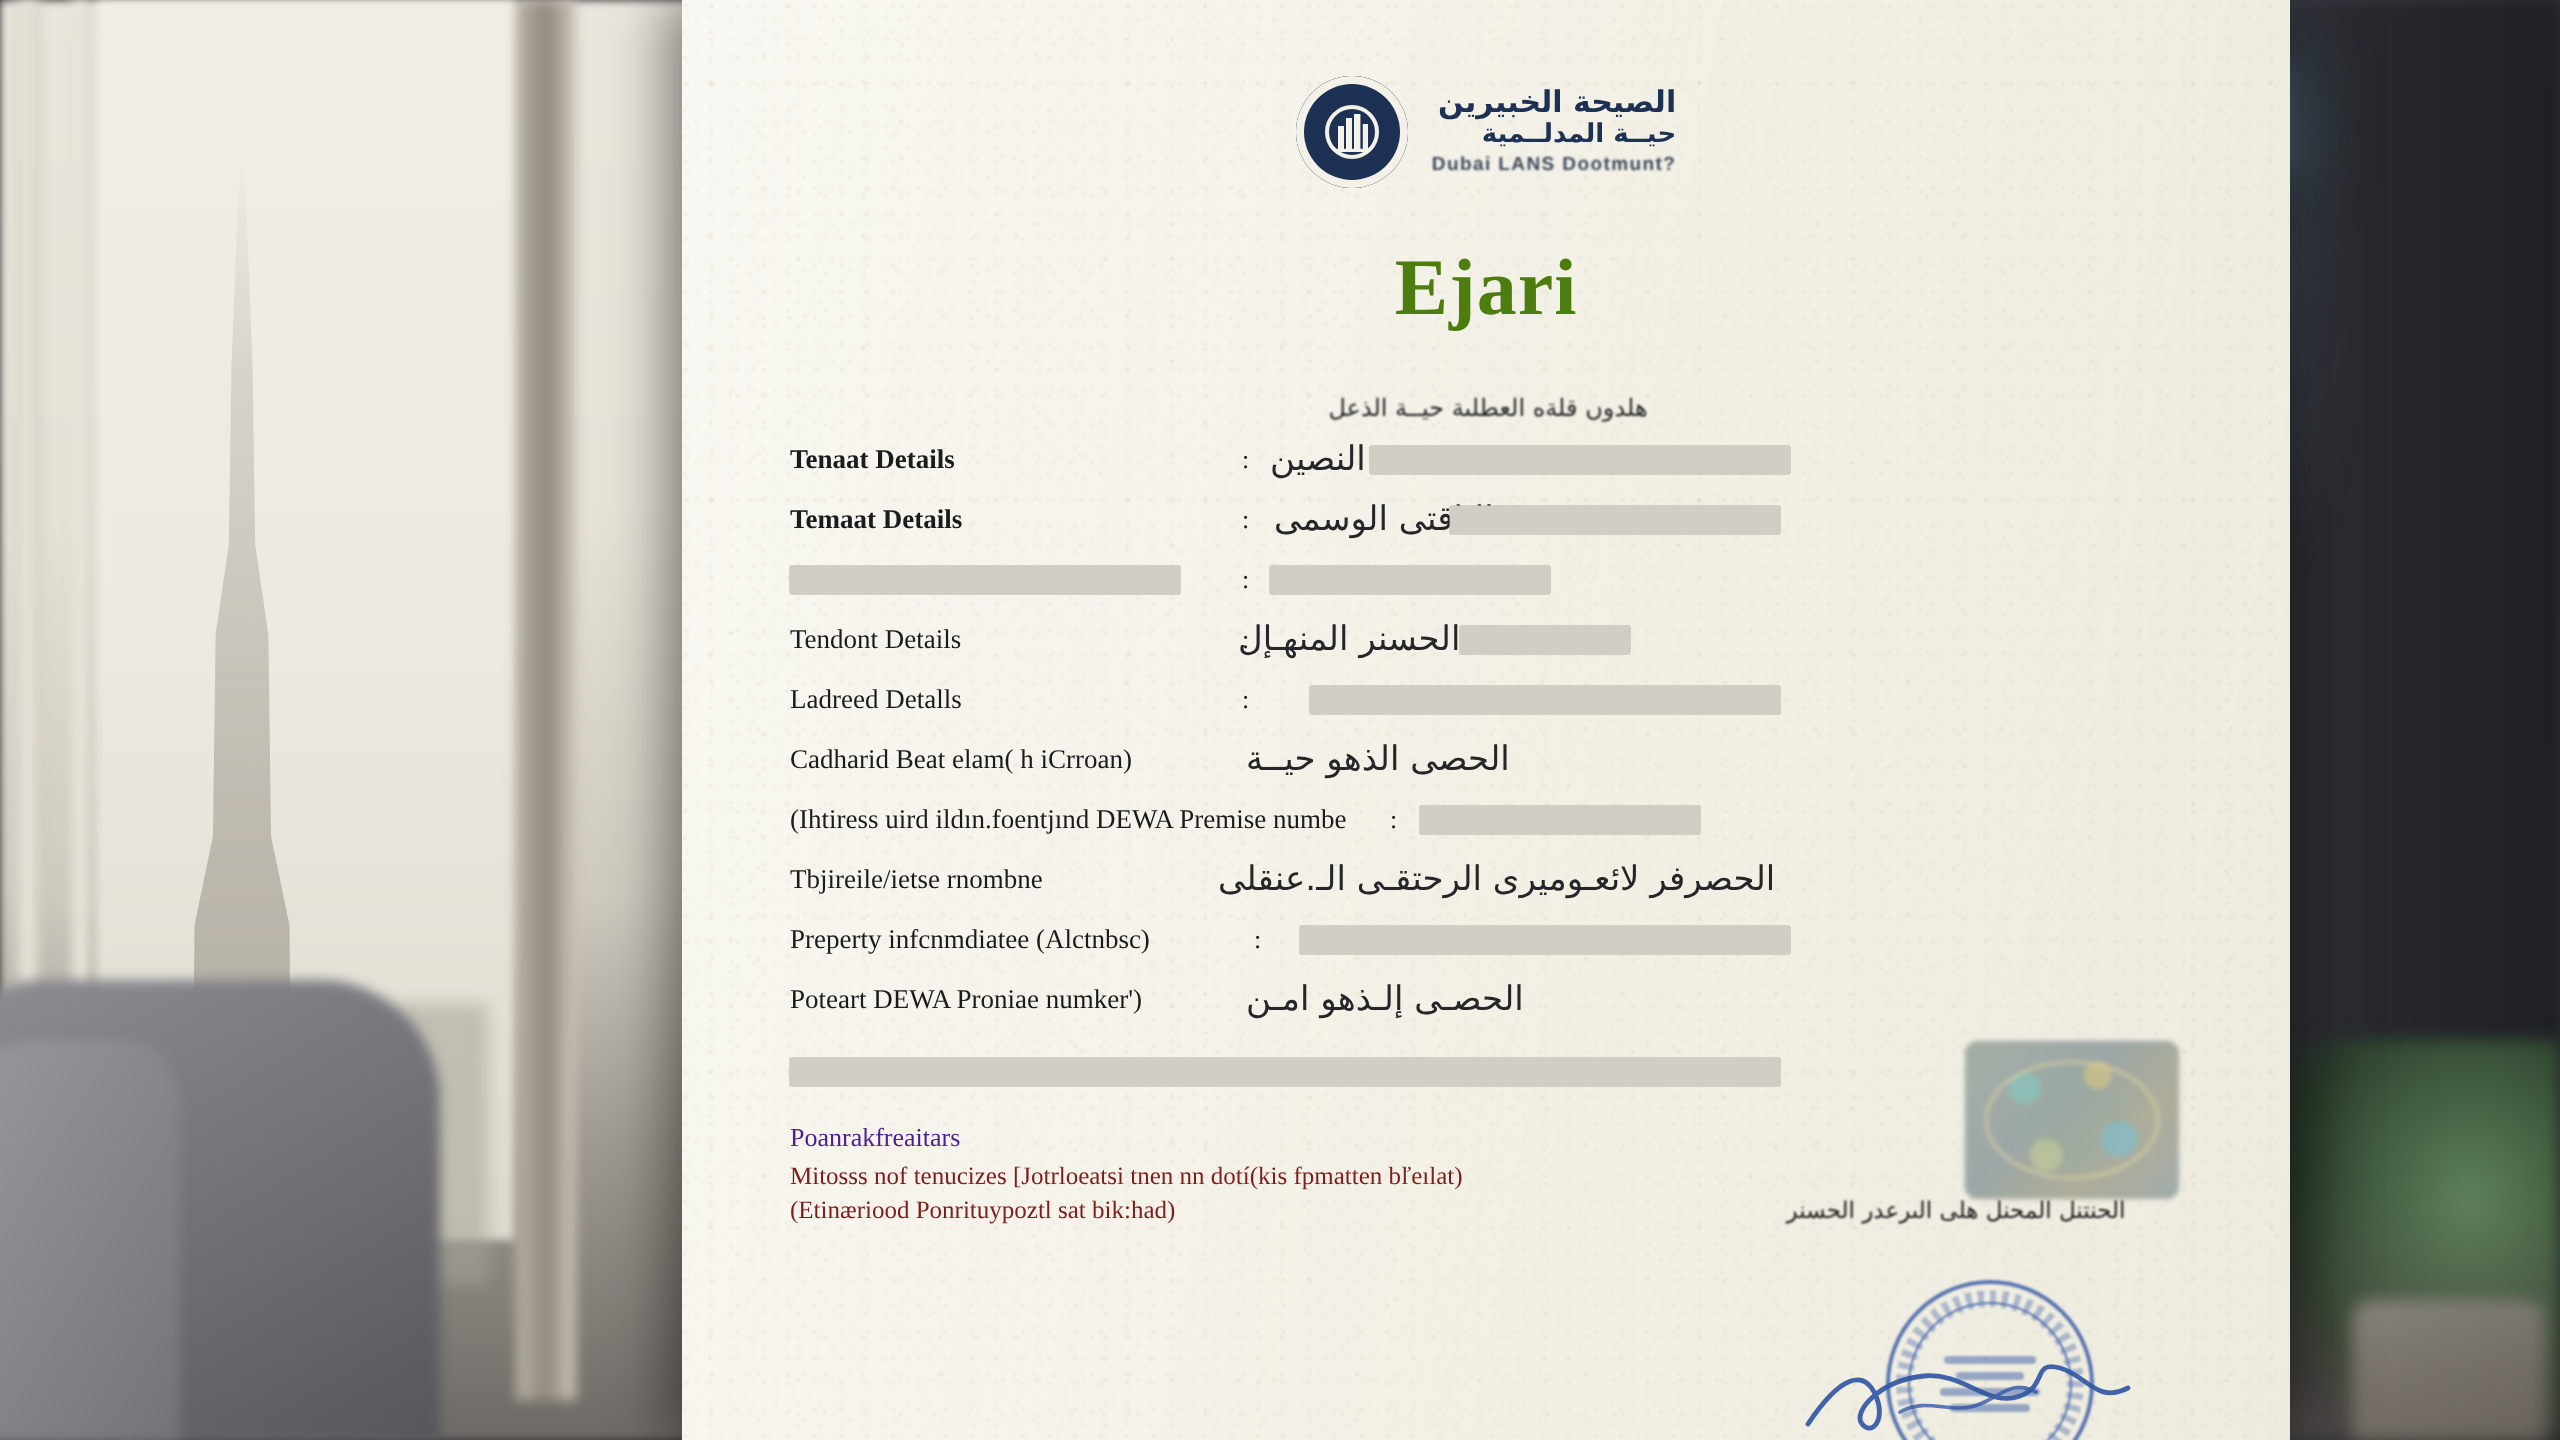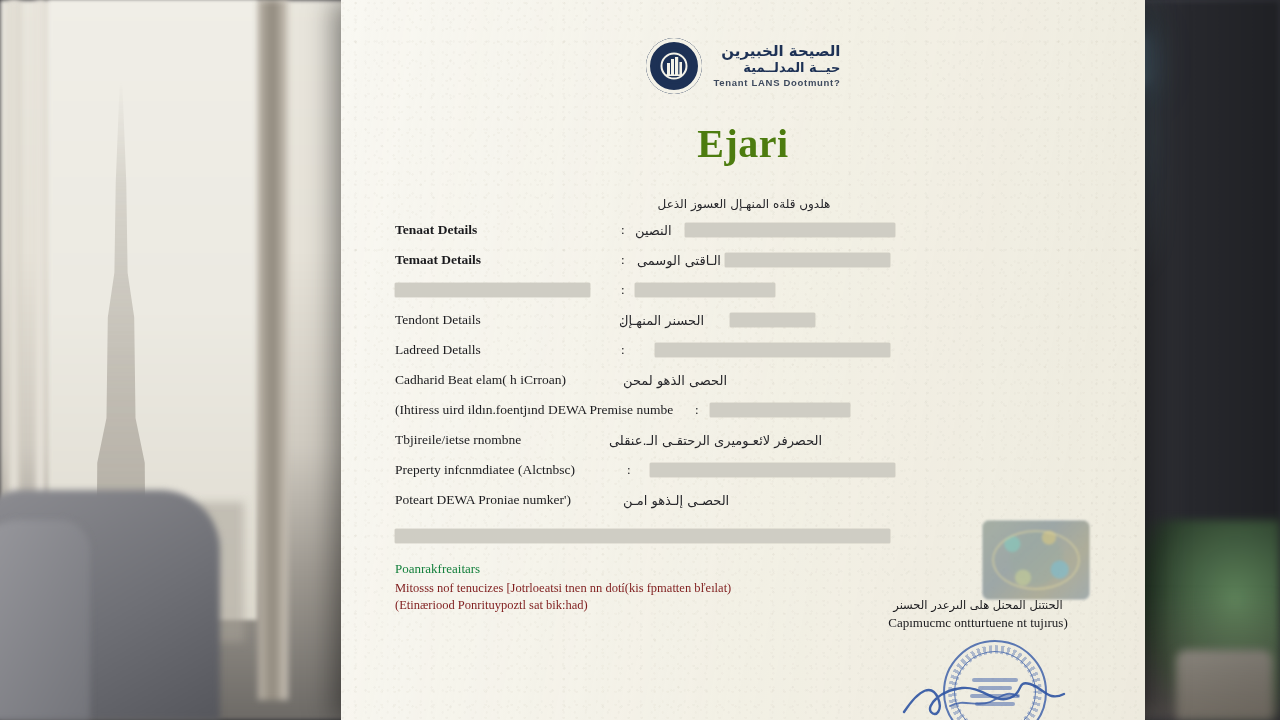--- a/index.html
+++ b/index.html
@@ -194,37 +194,37 @@
   .row + .row { margin-top:8px; }
   .lbl-en {
     font-size:13.5px; color:#1b1b1e; white-space:nowrap;
     font-family:"Liberation Serif", serif;
     filter:blur(.3px);
   }
   .lbl-en.bold { font-weight:bold; }
   .colon { font-size:13px; color:#1b1b1e; }
   .lbl-ar {
     font-family:"DejaVu Sans", sans-serif;
-    font-size:13px; color:#26262a; direction:rtl;
+    font-size:17px; color:#26262a; direction:rtl;
     white-space:nowrap; filter:blur(.35px);
   }
   .bar {
     background:#cfcdc4; height:14px; border-radius:1px;
     box-shadow:0 0 0 .5px rgba(180,176,164,.5);
   }
 
   .ar-center {
     text-align:center; font-family:"DejaVu Sans", sans-serif;
     font-size:12px; color:#26262a; direction:rtl;
     margin:10px 0 8px 0; filter:blur(.4px);
   }
 
   .footer-block { margin-top:14px; }
   .foot-h {
-    font-size:13px; color:#15803d; margin-bottom:3px;
+    font-size:13px; color:#4c1d95; margin-bottom:3px;
     filter:blur(.3px);
   }
   .foot-l {
     font-size:12.5px; color:#7f1d1d; line-height:1.35;
     filter:blur(.35px);
   }
 
   
   .holo {
     position:absolute; right:55px; top:520px;
@@ -330,30 +330,30 @@
             <rect x="14" y="10" width="3" height="16"></rect>
             <rect x="18" y="8" width="3.2" height="18"></rect>
             <rect x="22.4" y="13" width="2.6" height="13"></rect>
             <rect x="9" y="25.4" width="16" height="1.6"></rect>
           </g>
         </svg>
       </div>
       <div class="logo-text">
         <div class="logo-ar">الصيحة الخبيرين</div>
         <div class="logo-ar two">حيــة المدلــمية</div>
-        <div class="logo-en">Tenant LANS Dootmunt?</div>
+        <div class="logo-en">Dubai LANS Dootmunt?</div>
       </div>
     </div>
 
     <div class="doc-title">Ejari</div>
 
     <div class="form">
 
 
-      <div class="ar-center">هلدوں قلةه المنهـإل العسوز الذعل</div>
+      <div class="ar-center">هلدوں قلةه العطلىة حيــة الذعل</div>
 
       <div class="row">
         <span class="lbl-en bold">Tenaat Details</span>
         <span class="colon" style="position:absolute;left:226px;">:</span>
         <span class="lbl-ar" style="position:absolute;left:240px;">النصين</span>
         <span class="bar" style="position:absolute;left:290px;width:210px;"></span>
       </div>
 
       <div class="row">
         <span class="lbl-en bold">Temaat Details</span>
@@ -376,21 +376,21 @@
       </div>
 
       <div class="row">
         <span class="lbl-en">Ladreed Detalls</span>
         <span class="colon" style="position:absolute;left:226px;">:</span>
         <span class="bar" style="position:absolute;left:260px;width:235px;"></span>
       </div>
 
       <div class="row">
         <span class="lbl-en">Cadharid Beat elam( h iCrroan)</span>
-        <span class="lbl-ar" style="position:absolute;left:228px;">الحصى الذهو لمحن</span>
+        <span class="lbl-ar" style="position:absolute;left:228px;">الحصى الذهو حيــة</span>
       </div>
 
       <div class="row">
         <span class="lbl-en">(Ihtiress uird ildın.foentjınd DEWA Premise numbe</span>
         <span class="colon" style="position:absolute;left:300px;">:</span>
         <span class="bar" style="position:absolute;left:315px;width:140px;"></span>
       </div>
 
       <div class="row">
         <span class="lbl-en">Tbjireile/ietse rnombne</span>
@@ -419,21 +419,20 @@
         <div class="foot-l">(Etinæriood Ponrituypoztl sat bik:had)</div>
       </div>
     </div>
 
   </div>
 
   <div class="holo"></div>
 
   <div class="sign-cap">
     <div class="sign-ar">الحنتنل المحنل هلى الىرعدر الحسنر</div>
-    <div class="sign-en">Capımucmc ontturtuene nt tujırus)</div>
   </div>
 
   <div class="stamp">
     <div class="stamp-ring-text"></div>
     <div class="stamp-lines">
       <i style="width:46px"></i>
         <i style="width:34px"></i>
         <i style="width:50px"></i>
         <i style="width:40px"></i>
     </div>

